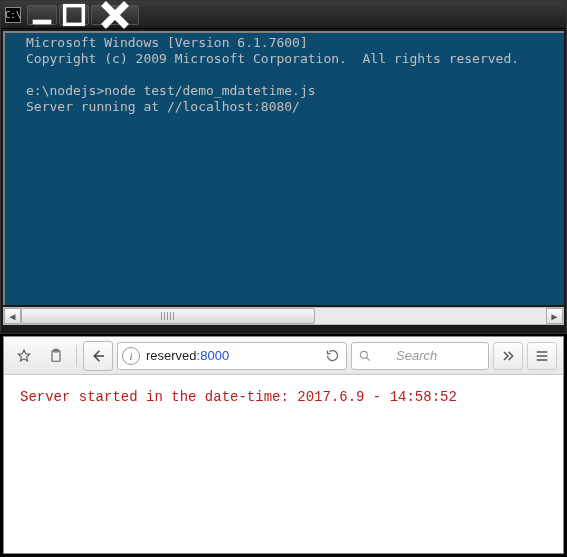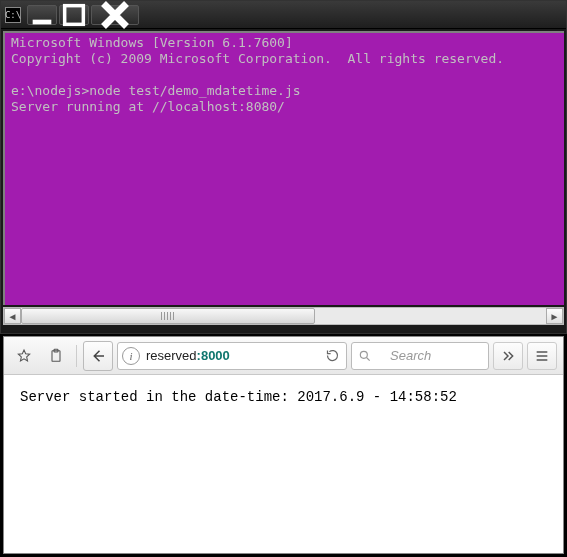--- a/index.html
+++ b/index.html
@@ -53,25 +53,25 @@
     border: 1px solid #555;
     border-radius: 2px;
     color: #fff;
     display: flex; align-items: center; justify-content: center;
     font-size: 12px;
     font-weight: bold;
   }
   .win-btn.close { width: 48px; }
 
   .cmd-body {
-    background: #a21caf;
+    background: #0c4a6e;
     color: #c0c0c0;
     font-family: "Lucida Console", monospace;
     font-size: 13px;
-    padding: 2px 6px;
+    padding: 2px 21px;
     height: 274px;
     line-height: 16px;
     white-space: pre;
     overflow: hidden;
     border: 2px solid #808080;
     border-right: none;
     border-bottom: none;
     margin: 2px;
   }
 
@@ -147,47 +147,47 @@
     padding:0 4px;
     gap:6px;
   }
   .url-info {
     width:18px; height:18px;
     border:1px solid #999; border-radius:50%;
     color:#666; font-size:11px; font-style:italic; font-family:serif;
     display:flex; align-items:center; justify-content:center;
   }
   .url-text { flex:1; font-size:13px; color:#222; }
-  .url-text .port { color:#0f766e;font-weight:bold; }
+  .url-text .port { color:#1d4ed8; }
   .reload {
     width:20px; display:flex; align-items:center; justify-content:center;
     color:#666;
   }
   .search-bar {
     width: 138px; height:28px;
     border:1px solid #bbb; border-radius:3px;
     background:#fff;
     display:flex; align-items:center;
-    padding:0 6px; gap:18px;
+    padding:0 6px; gap:24px;
     color:#999; font-size:13px; font-style:italic;
   }
   .search-bar svg { width:14px; height:14px; }
   .chev-btn, .menu-btn {
     width:30px; height:28px;
     border:1px solid #ccc; border-radius:3px;
     background:linear-gradient(#fdfdfd,#ececec);
     display:flex; align-items:center; justify-content:center;
     color:#555;
   }
 
   .browser-body {
     padding: 14px 16px;
     font-family: "Courier New", monospace;
     font-size: 14px;
-    color:#000000;
+    color:#b91c1c;
     background:#fff;
     height: calc(100% - 38px);
   }
 </style>
 </head>
 <body>
 
 <div class="cmd-window">
   <div class="cmd-titlebar">
     <div class="cmd-icon">C:\</div>

